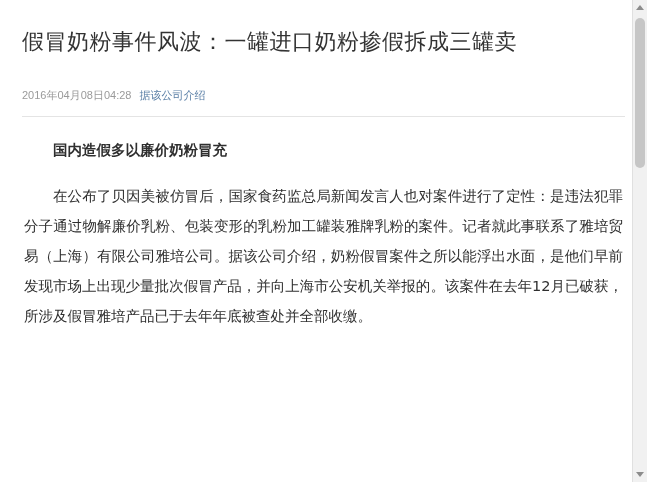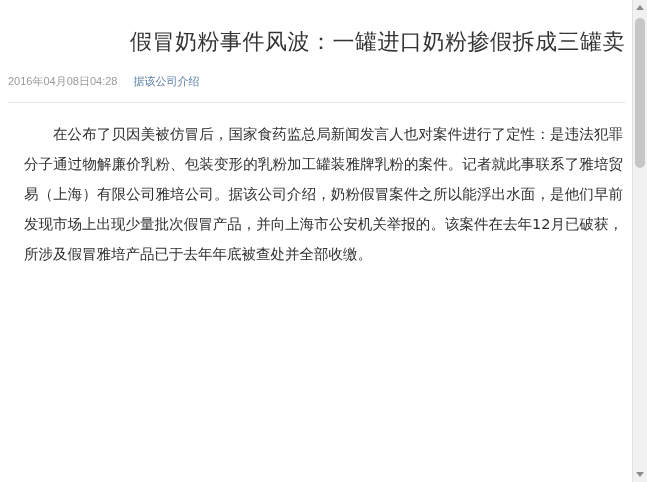--- a/index.html
+++ b/index.html
@@ -15,40 +15,39 @@
   }
   .page {
     position: relative;
     width: 647px;
     height: 482px;
     background: #ffffff;
     box-sizing: border-box;
   }
   
   .header {
-    padding: 18px 22px 0 8px;
+    padding: 18px 22px 0 22px;
     background: #ffffff;
-    text-align: right;
   }
   .article-title {
     font-size: 22px;
     line-height: 32px;
     color: #333333;
     font-weight: normal;
     letter-spacing: 0.5px;
     margin: 8px 0 0 0;
     font-family: "DejaVu Sans", sans-serif;
   }
   .meta-row {
-    margin-top: 14px;
+    margin-top: 28px;
     font-size: 11px;
     color: #999999;
     display: flex;
     align-items: center;
-    gap: 16px;
+    gap: 8px;
     height: 18px;
   }
   .meta-date {
     color: #9a9a9a;
   }
   .meta-link {
     color: #5a7fa6;
     text-decoration: none;
     cursor: pointer;
   }
@@ -150,20 +149,21 @@
   <div class="header">
     <h1 class="article-title">假冒奶粉事件风波：一罐进口奶粉掺假拆成三罐卖</h1>
     <div class="meta-row">
       <span class="meta-date">2016年04月08日04:28</span>
       <a class="meta-link">据该公司介绍</a>
     </div>
     <hr class="divider">
   </div>
 
   <div class="content">
+    <p class="subhead">国内造假多以廉价奶粉冒充</p>
     <p class="para">在公布了贝因美被仿冒后，国家食药监总局新闻发言人也对案件进行了定性：是违法犯罪分子通过物解廉价乳粉、包装变形的乳粉加工罐装雅牌乳粉的案件。记者就此事联系了雅培贸易（上海）有限公司雅培公司。据该公司介绍，奶粉假冒案件之所以能浮出水面，是他们早前发现市场上出现少量批次假冒产品，并向上海市公安机关举报的。该案件在去年12月已破获，所涉及假冒雅培产品已于去年年底被查处并全部收缴。</p>
   </div>
 
   <div class="scrollbar">
     <div class="scroll-up">
       <span class="arrow-up"></span>
     </div>
     <div class="scroll-thumb"></div>
     <div class="scroll-down">
       <span class="arrow-down"></span>

